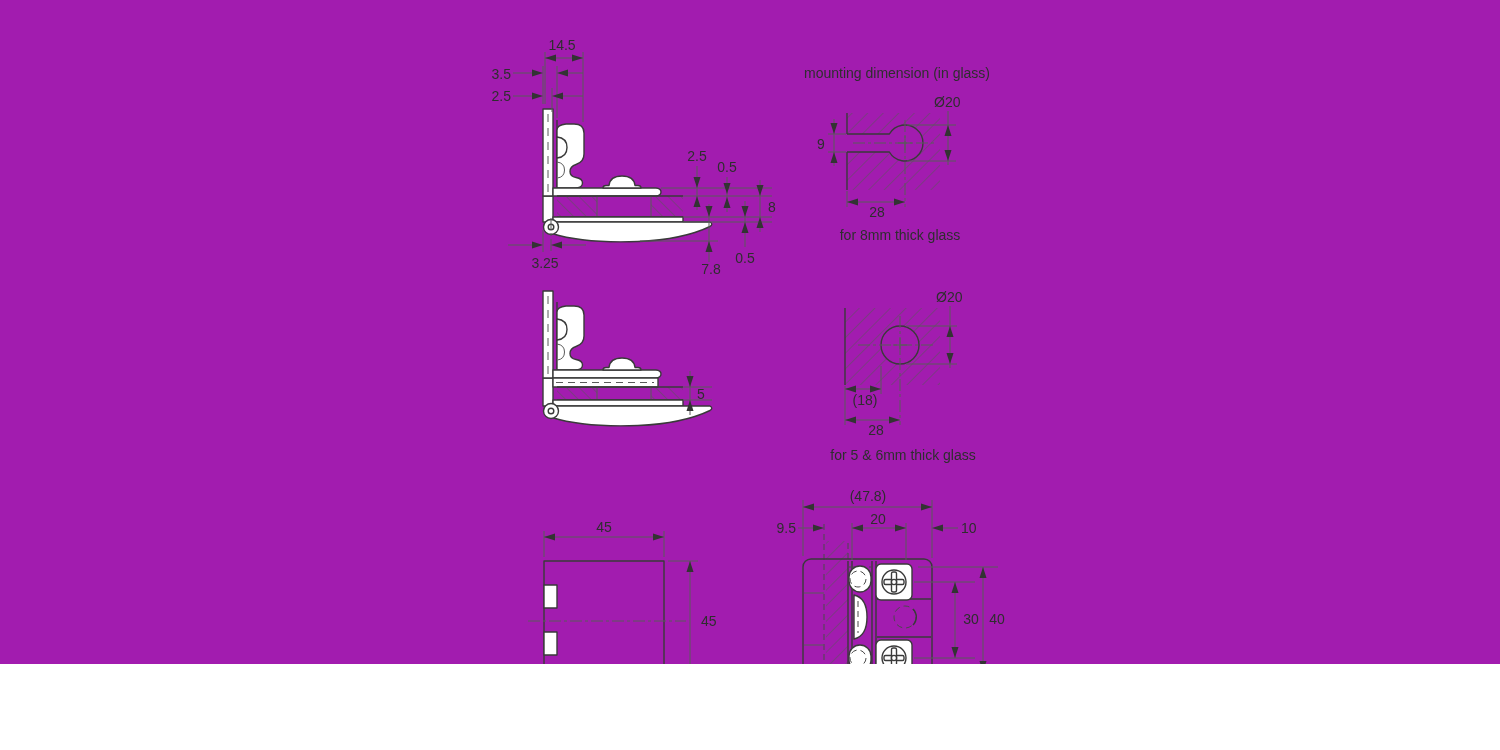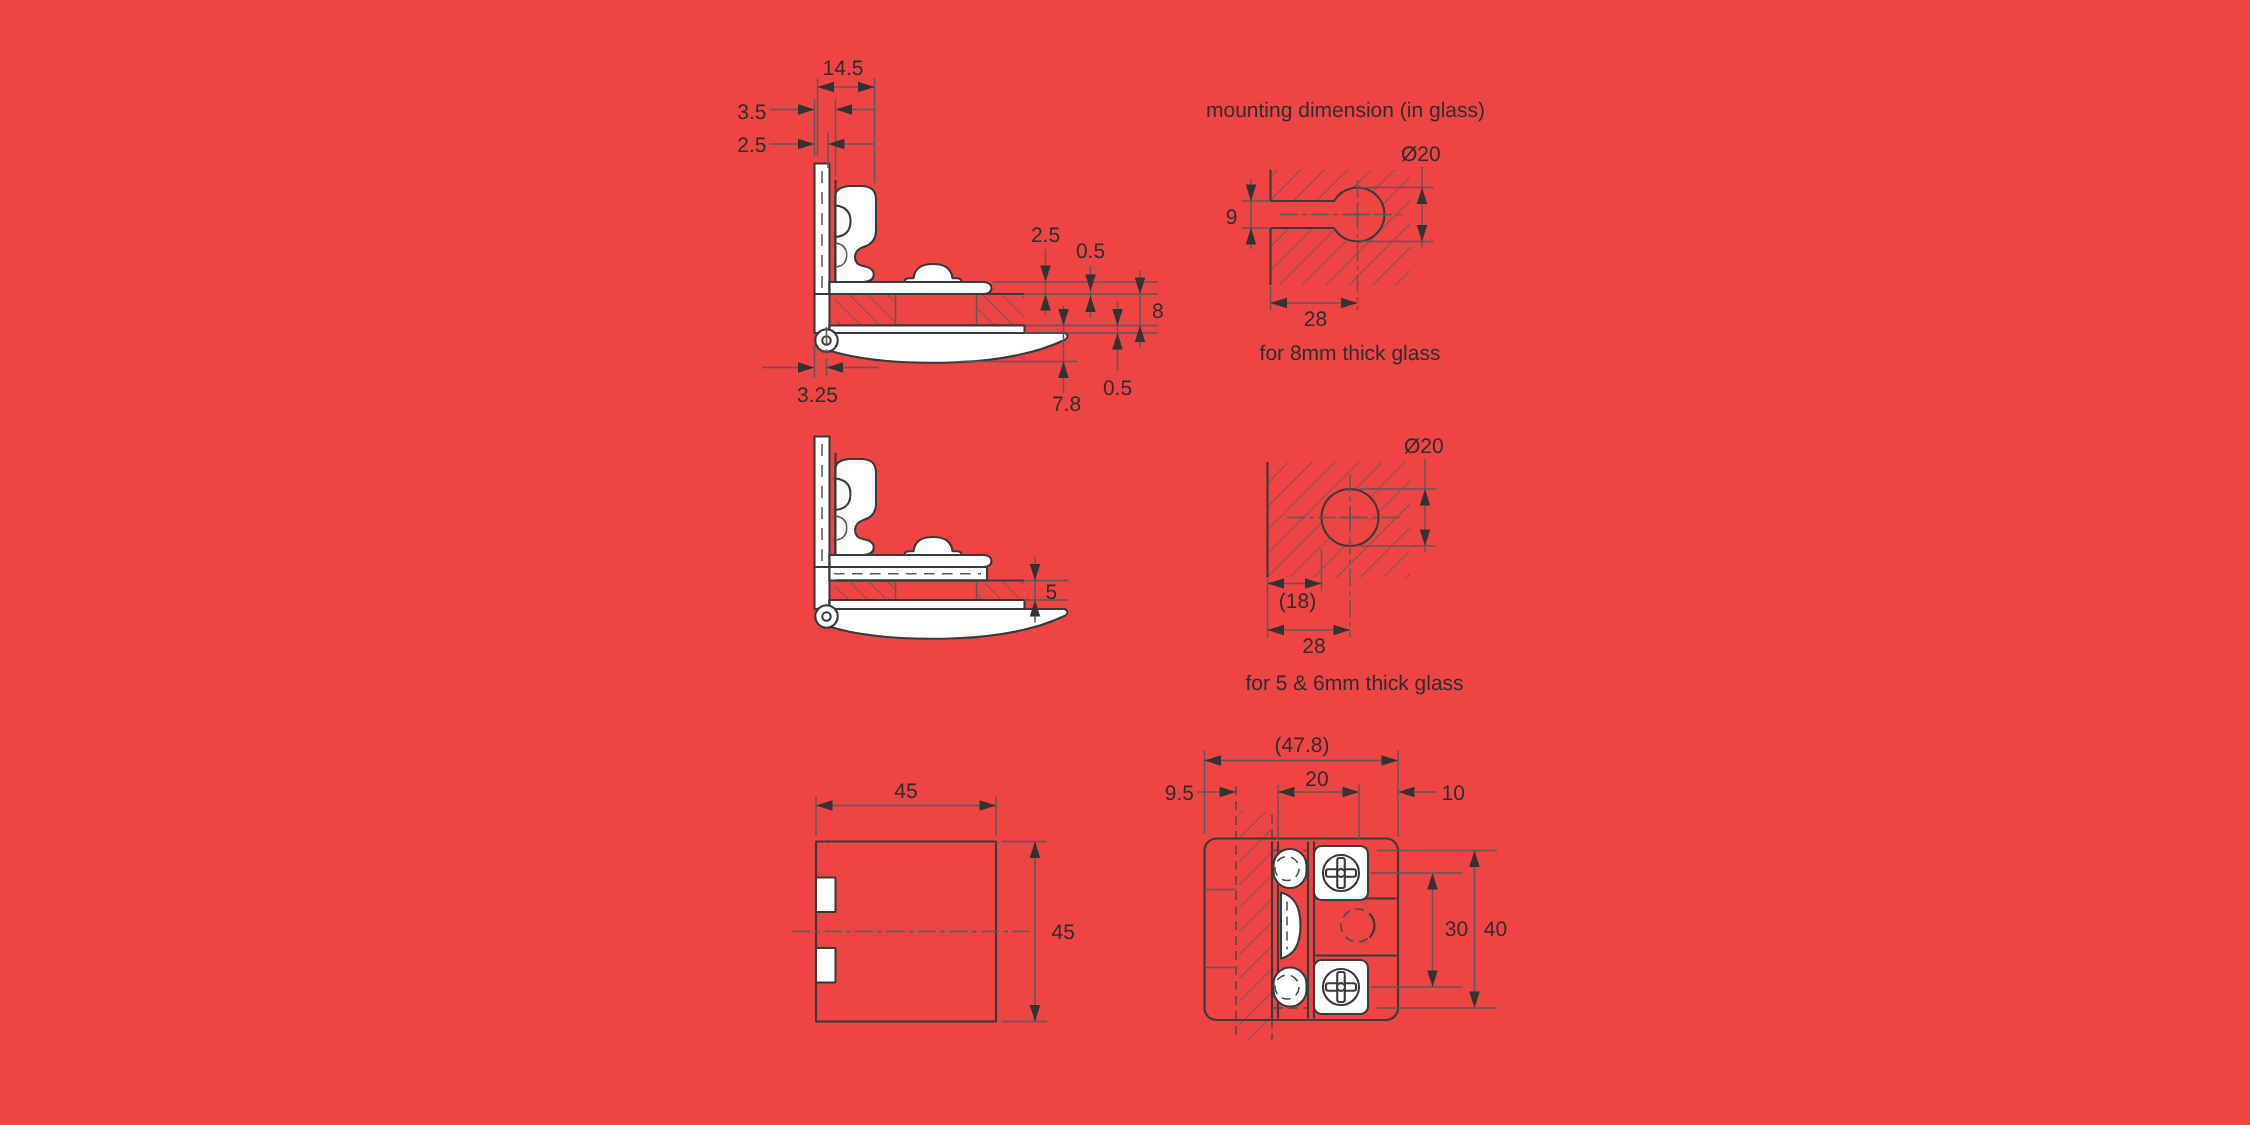--- a/index.html
+++ b/index.html
@@ -1,16 +1,16 @@
 <!DOCTYPE html>
 <html><head>
 <meta charset="utf-8">
 <style>
   html,body{margin:0;padding:0;background:#ffffff;}
-  .page{position:relative;width:1500px;height:750px;background:#ef4444;overflow:hidden;
+  .page{position:relative;width:1500px;height:664px;background:#a21caf;overflow:hidden;
         font-family:"Liberation Sans",sans-serif;}
   svg text{font-family:"Liberation Sans",sans-serif;font-size:14px;fill:#2e2e2e;}
   .part{stroke:#3a3a3a;stroke-width:1.4;fill:none;stroke-linejoin:round;}
   .partw{stroke:#3a3a3a;stroke-width:1.4;fill:#ffffff;stroke-linejoin:round;}
   .thin{stroke:#5a5a5a;stroke-width:1;fill:none;}
   .cl{stroke:#5a5a5a;stroke-width:1;fill:none;stroke-dasharray:12 3 3 3;}
   .hid{stroke:#4a4a4a;stroke-width:1;fill:none;stroke-dasharray:6 4;}
   .arr{fill:#333333;stroke:none;}
 </style>
 </head>

